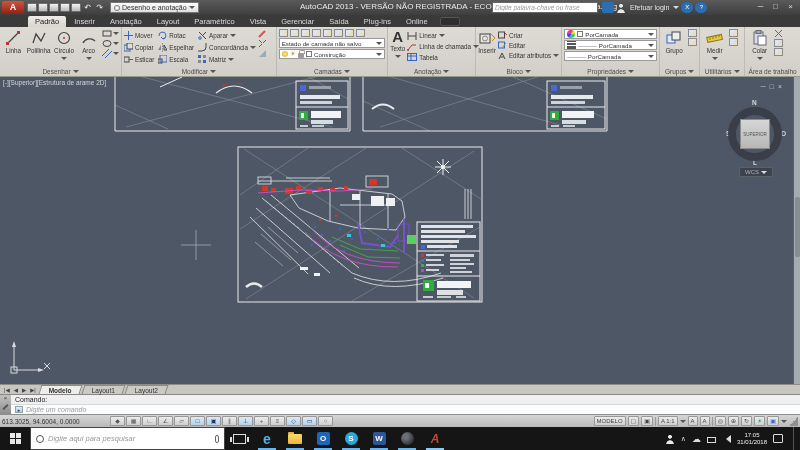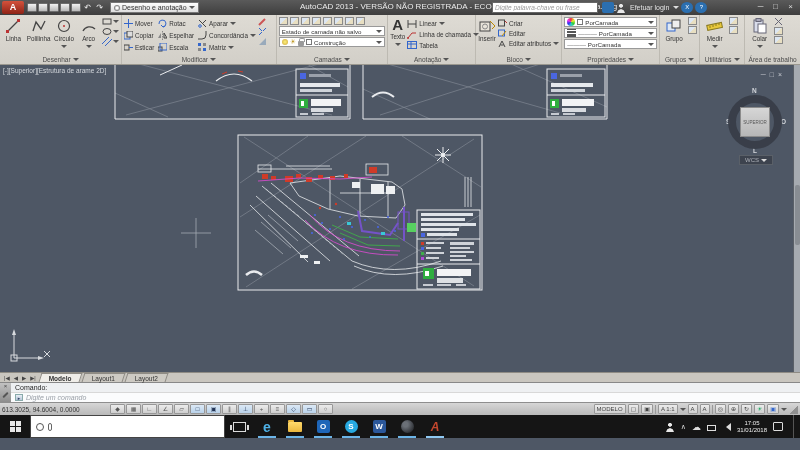--- a/index.html
+++ b/index.html
@@ -159,20 +159,33 @@
       <span class="ic-btn blue-round">X</span>
       <span class="ic-btn blue-round">?</span>
     </div>
     <div class="winbtns">
       <span class="winbtn">─</span>
       <span class="winbtn">□</span>
       <span class="winbtn">×</span>
     </div>
   </div>
 
+  <div class="tabrow">
+    <span class="rtab active">Padrão</span>
+    <span class="rtab">Inserir</span>
+    <span class="rtab">Anotação</span>
+    <span class="rtab">Layout</span>
+    <span class="rtab">Paramétrico</span>
+    <span class="rtab">Vista</span>
+    <span class="rtab">Gerenciar</span>
+    <span class="rtab">Saída</span>
+    <span class="rtab">Plug-ins</span>
+    <span class="rtab">Online</span>
+    <span class="media-box"></span>
+  </div>
 
   <div class="ribbon">
 
     <div class="panel" style="width:122px;">
       <div class="pbody">
         <div class="bigbtn">
           <svg width="16" height="16" viewBox="0 0 16 16">
               <path d="M2 14 L14 2" stroke="#444" stroke-width="1.3"></path>
               <rect x="1" y="12" width="3" height="3" fill="#b33"></rect>
               <rect x="12" y="1" width="3" height="3" fill="#b33"></rect>
@@ -787,20 +800,21 @@
     <div class="start">
       <span class="winlogo">
           <i></i>
           <i></i>
           <i></i>
           <i></i>
         </span>
     </div>
     <div class="tb-search">
       <span class="circ-icon"></span>
+      <input placeholder="Digite aqui para pesquisar" style="">
       <span class="mic"></span>
     </div>
     <span class="tv-icon"></span>
     <div class="apps">
       <div class="app">
           <span class="edge-e">e</span>
           <span class="ul"></span>
         </div>
       <div class="app">
           <span class="folder"></span>

